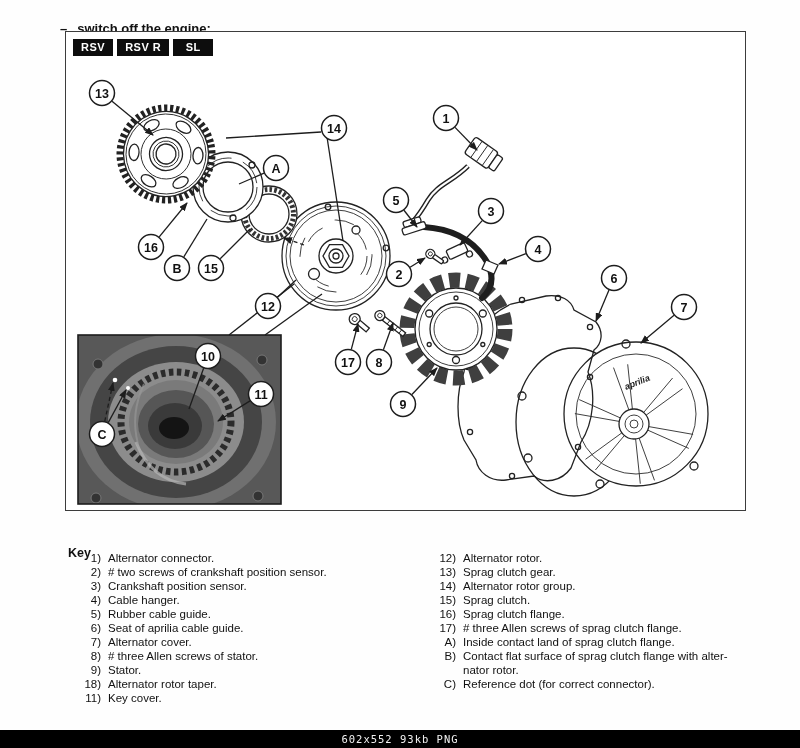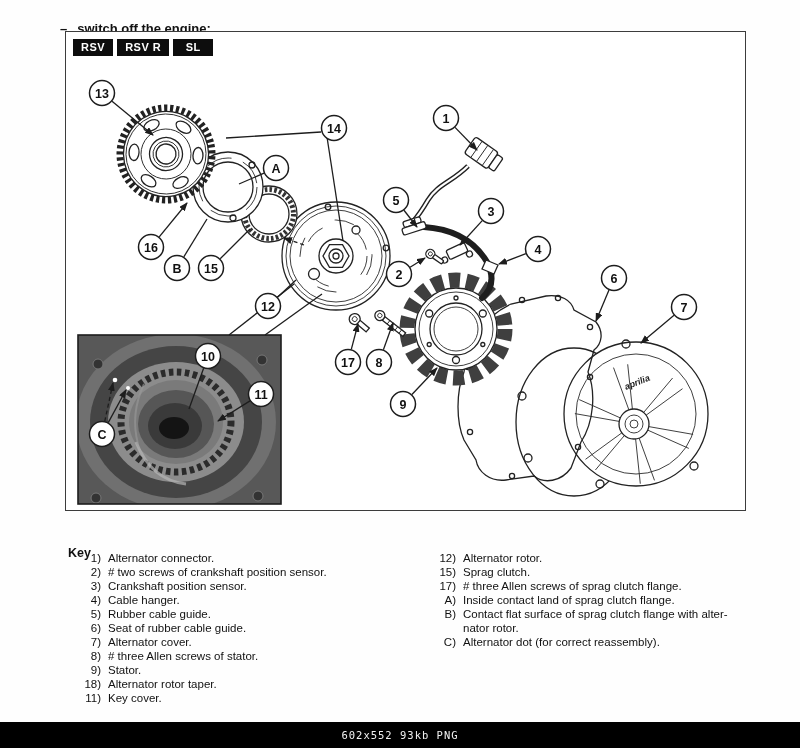--- a/index.html
+++ b/index.html
@@ -29,21 +29,21 @@
   .bubt{font:600 12.5px "Liberation Sans",sans-serif;text-anchor:middle;fill:#111;}
   .brand{font:italic bold 9px "Liberation Sans",sans-serif;fill:#222;}
   
   .key-heading{position:absolute;left:68px;top:546px;font-size:12.5px;font-weight:bold;}
   .key-col{position:absolute;top:551px;font-size:11.5px;line-height:14px;}
   #key-left{left:73px;width:348px;}
   #key-right{left:428px;width:315px;}
   .key-row{display:flex;}
   .key-num{width:28px;text-align:right;flex:0 0 28px;}
   .key-text{margin-left:7px;white-space:pre-line;}
-  .status-bar{position:absolute;left:0;bottom:0;width:800px;height:26px;background:#000;
+  .status-bar{position:absolute;left:0;bottom:0;width:800px;height:18px;background:#000;
               display:flex;align-items:center;justify-content:center;}
   .status-bar span{color:#f2f2f2;font:10.5px "DejaVu Sans Mono",monospace;letter-spacing:1px;}
 </style>
 </head>
 <body>
 
 <div class="page">
 
   <div class="instruction">
     <span class="dash">–</span><span>switch off the engine;</span>
@@ -381,21 +381,21 @@
       <div class="key-row">
         <span class="key-num">4)</span>
         <span class="key-text">Cable hanger.</span>
       </div>
       <div class="key-row">
         <span class="key-num">5)</span>
         <span class="key-text">Rubber cable guide.</span>
       </div>
       <div class="key-row">
         <span class="key-num">6)</span>
-        <span class="key-text">Seat of rubber cable guide.</span>
+        <span class="key-text">Seat of aprilia cable guide.</span>
       </div>
       <div class="key-row">
         <span class="key-num">7)</span>
         <span class="key-text">Alternator cover.</span>
       </div>
       <div class="key-row">
         <span class="key-num">8)</span>
         <span class="key-text"># three Allen screws of stator.</span>
       </div>
       <div class="key-row">
@@ -410,38 +410,50 @@
         <span class="key-num">11)</span>
         <span class="key-text">Key cover.</span>
       </div>
     </div>
   <div class="key-col" id="key-right">
       <div class="key-row">
         <span class="key-num">12)</span>
         <span class="key-text">Alternator rotor.</span>
       </div>
       <div class="key-row">
+        <span class="key-num">13)</span>
+        <span class="key-text">Sprag clutch gear.</span>
+      </div>
+      <div class="key-row">
+        <span class="key-num">14)</span>
+        <span class="key-text">Alternator rotor group.</span>
+      </div>
+      <div class="key-row">
         <span class="key-num">15)</span>
         <span class="key-text">Sprag clutch.</span>
+      </div>
+      <div class="key-row">
+        <span class="key-num">16)</span>
+        <span class="key-text">Sprag clutch flange.</span>
       </div>
       <div class="key-row">
         <span class="key-num">17)</span>
         <span class="key-text"># three Allen screws of sprag clutch flange.</span>
       </div>
       <div class="key-row">
         <span class="key-num">A)</span>
         <span class="key-text">Inside contact land of sprag clutch flange.</span>
       </div>
       <div class="key-row">
         <span class="key-num">B)</span>
         <span class="key-text">Contact flat surface of sprag clutch flange with alter-
 nator rotor.</span>
       </div>
       <div class="key-row">
         <span class="key-num">C)</span>
-        <span class="key-text">Alternator dot (for correct reassembly).</span>
+        <span class="key-text">Reference dot (for correct connector).</span>
       </div>
     </div>
 
   <div class="status-bar">
     <span>602x552 93kb PNG</span>
   </div>
 </div>
 
 </body></html>

